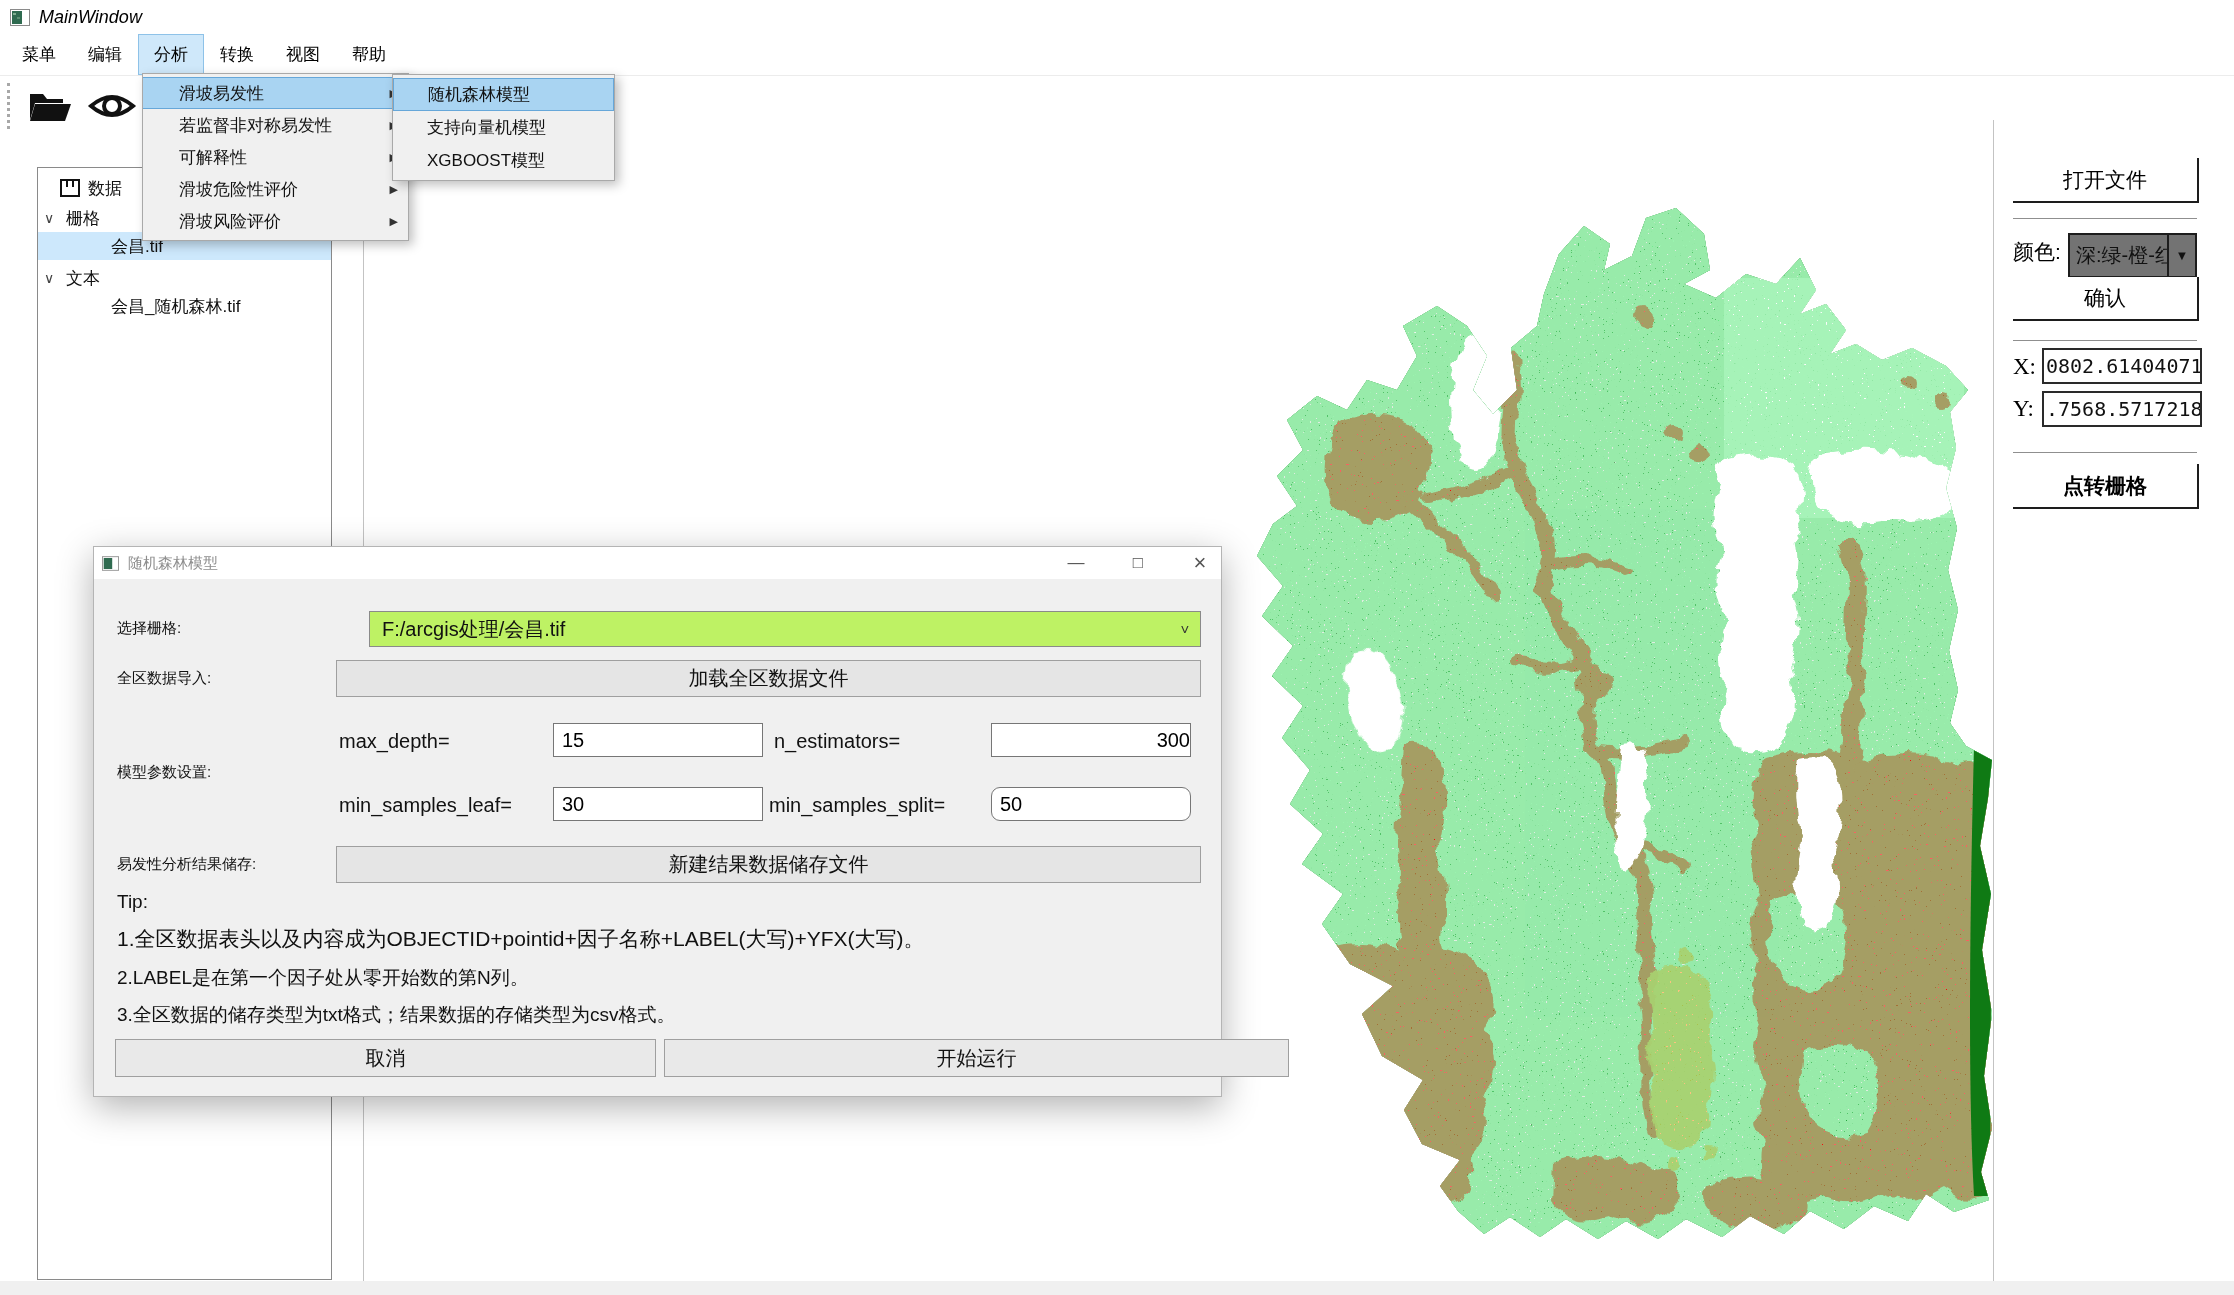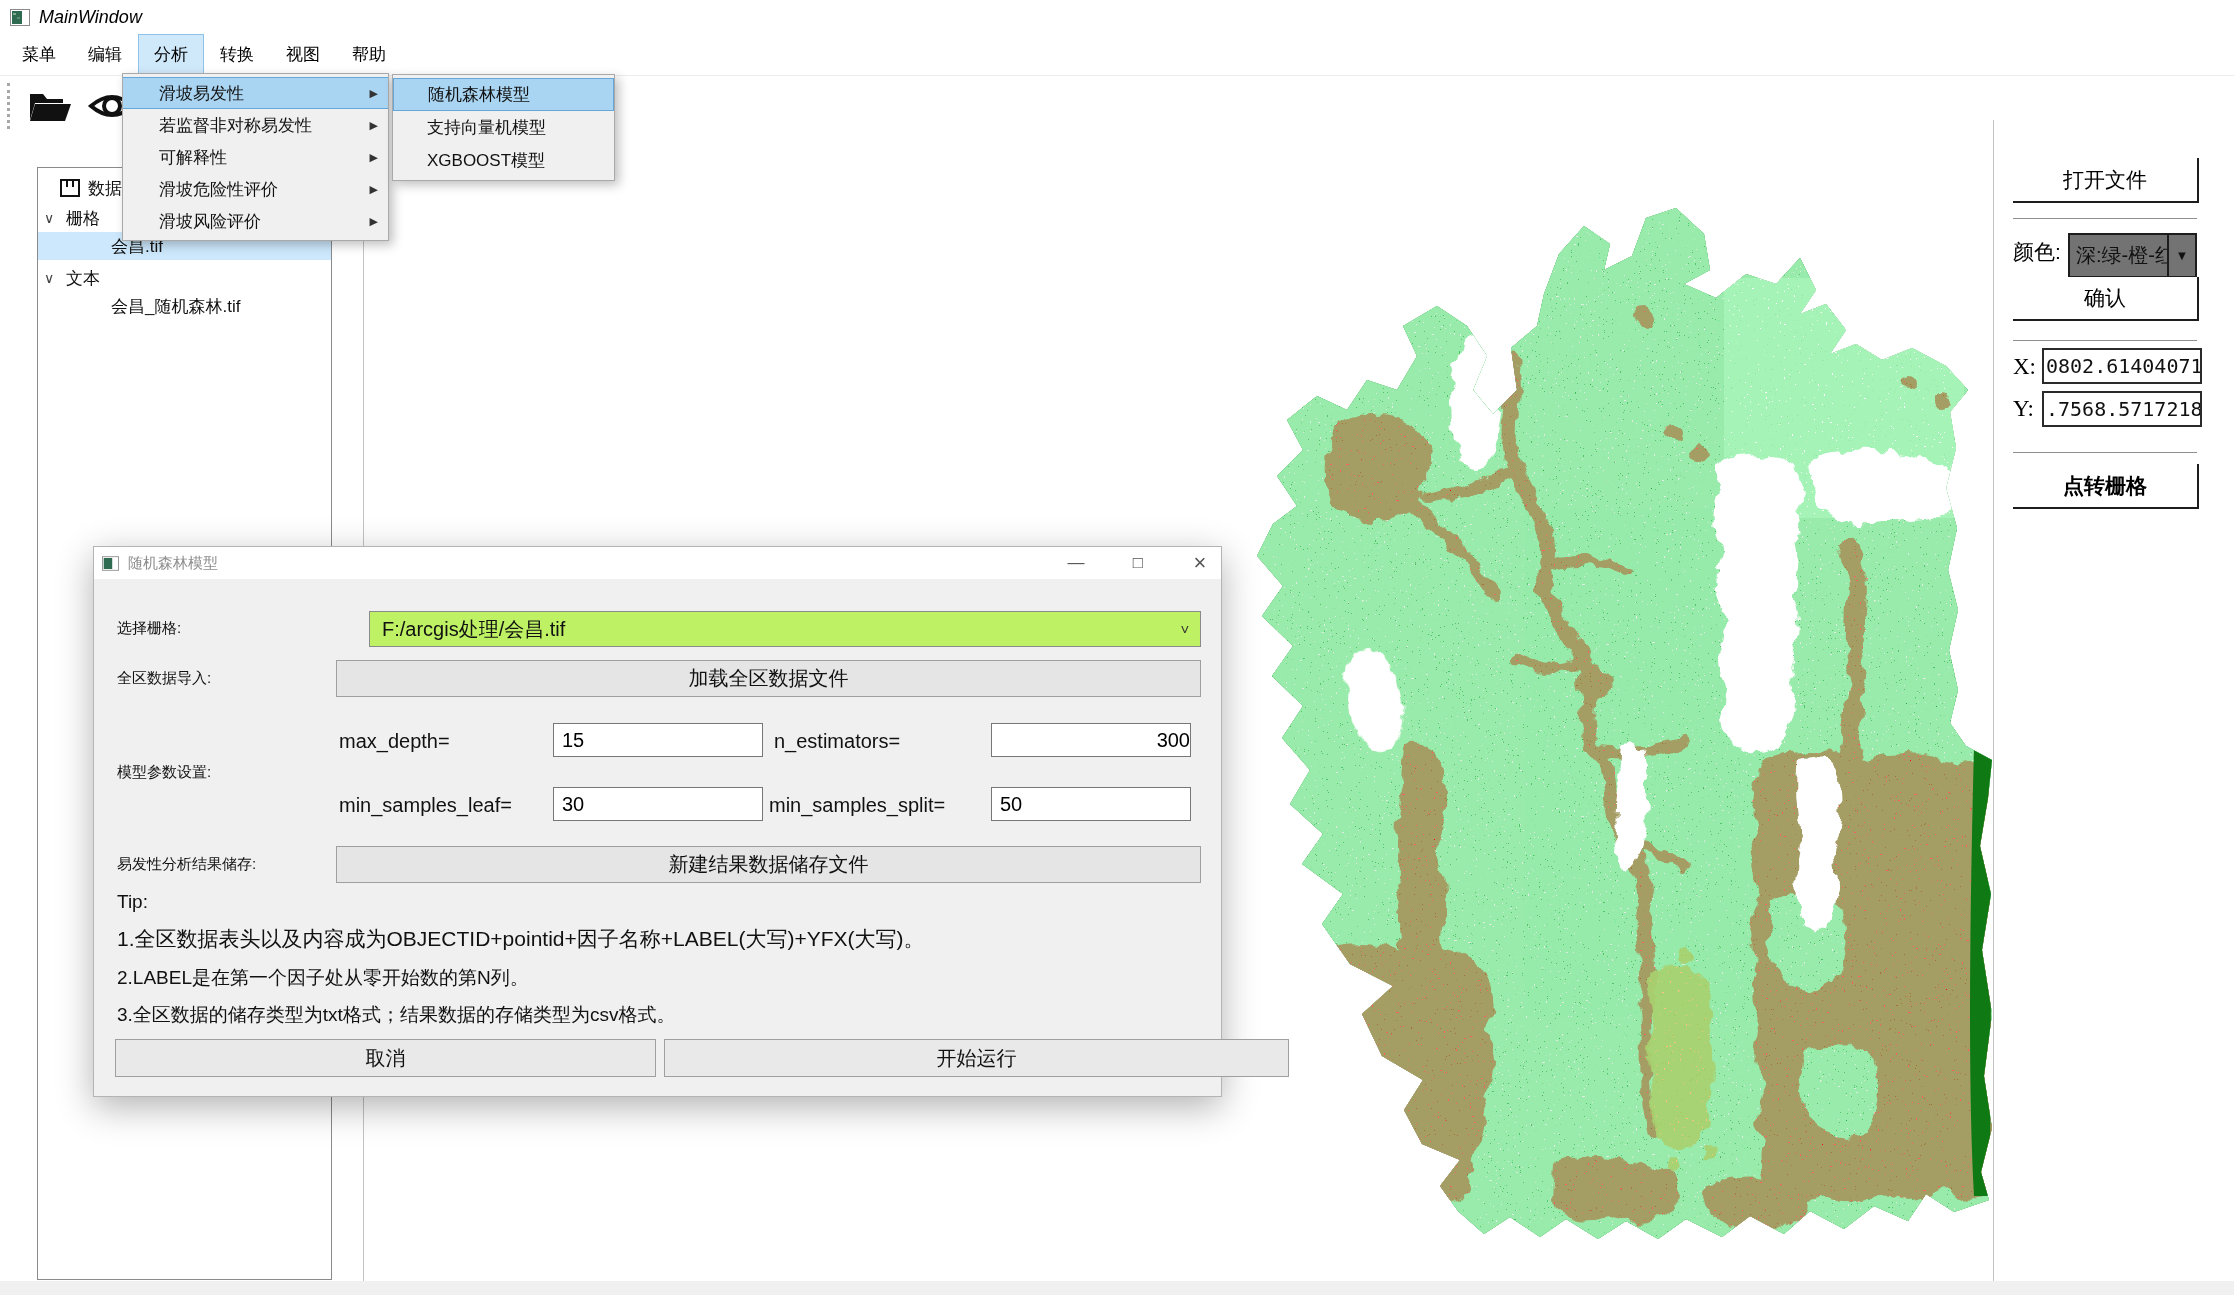--- a/index.html
+++ b/index.html
@@ -219,21 +219,21 @@
       <path d="M545,560 Q575,552 585,580 Q592,620 580,660 Q588,700 574,730 Q556,742 546,720 Q538,680 548,640 Q540,600 545,560 Z"></path>
       <path d="M368,545 Q388,540 392,565 Q396,610 386,650 Q378,678 366,668 Q358,630 364,590 Z"></path>
       <ellipse cx="120" cy="502" rx="27" ry="52" transform="rotate(-12 120 502)"></ellipse>
       <ellipse cx="222" cy="205" rx="26" ry="68"></ellipse>
     </g>
 
     <path d="M720,548 L738,560 L736,998 L720,998 Q712,860 720,548 Z" fill="#0f7a14"></path>
   </g>
 </svg>
 
-<div class="abs popup" style="left:122px;top:73px;width:265px;padding:3px 0;">
+<div class="abs popup" style="left:142px;top:73px;width:265px;padding:3px 0;">
   <div class="pm-item hl">
     <span>滑坡易发性</span>
     <span class="arr">▶</span>
   </div>
   <div class="pm-item">
     <span>若监督非对称易发性</span>
     <span class="arr">▶</span>
   </div>
   <div class="pm-item">
     <span>可解释性</span>
@@ -281,21 +281,21 @@
   <div class="dlg-label" style="left:23px;top:216px;">模型参数设置:</div>
 
   <div class="plabel" style="left:245px;top:183px;">max_depth=</div>
   <input class="fld" style="left: 459px; top: 176px; width: 210px;" value="15">
   <div class="plabel" style="left:680px;top:183px;">n_estimators=</div>
   <input class="fld" style="left: 897px; top: 176px; width: 200px; text-align: right;" value="300">
 
   <div class="plabel" style="left:245px;top:247px;">min_samples_leaf=</div>
   <input class="fld" style="left: 459px; top: 240px; width: 210px;" value="30">
   <div class="plabel" style="left:675px;top:247px;">min_samples_split=</div>
-  <input class="fld" style="left: 897px; top: 240px; width: 200px;" value="50">
+  <input class="fld" style="left: 897px; top: 240px; width: 200px; border-radius: 9px;" value="50">
 
   <div class="dlg-label" style="left:23px;top:308px;">易发性分析结果储存:</div>
   <div class="dlg-btn" style="left:242px;top:299px;width:865px;height:37px;">新建结果数据储存文件</div>
 
   <div class="tip" style="left:23px;top:344px;">Tip:</div>
   <div class="tip" style="left:23px;top:378px;font-size:21px;">1.全区数据表头以及内容成为OBJECTID+pointid+因子名称+LABEL(大写)+YFX(大写)。</div>
   <div class="tip" style="left:23px;top:418px;">2.LABEL是在第一个因子处从零开始数的第N列。</div>
   <div class="tip" style="left:23px;top:455px;">3.全区数据的储存类型为txt格式；结果数据的存储类型为csv格式。</div>
 
   <div class="dlg-btn" style="left:21px;top:492px;width:541px;height:38px;background:#e9e9e9;">取消</div>

